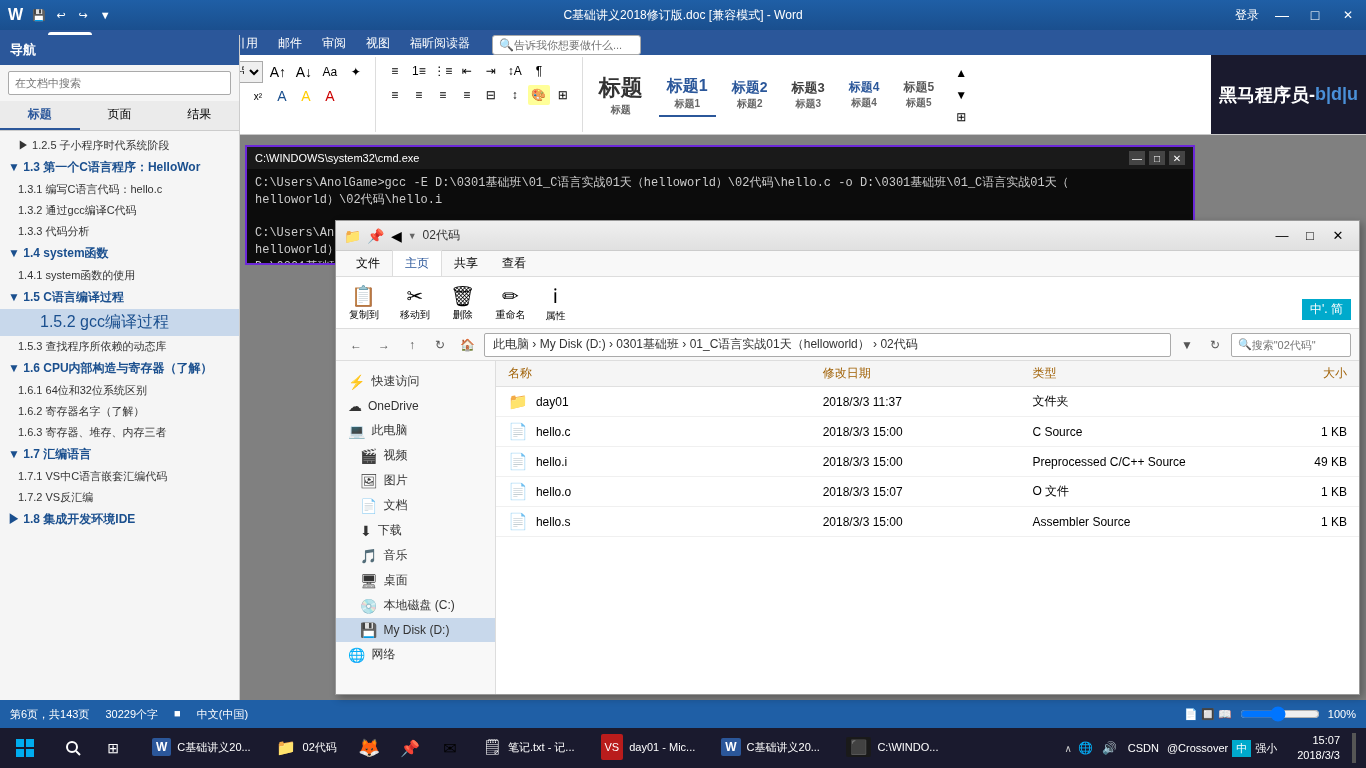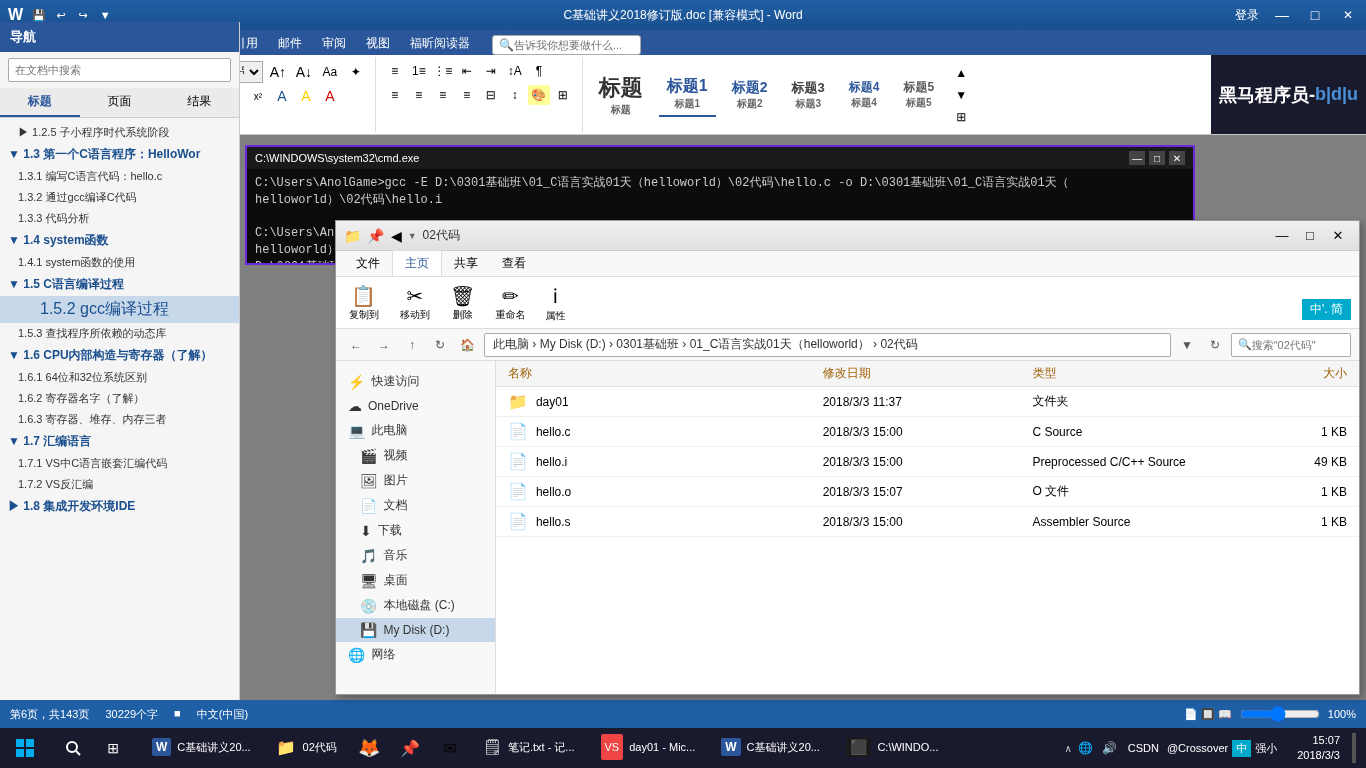--- a/index.html
+++ b/index.html
@@ -41,21 +41,21 @@
     .fmt-btn { width: 22px; height: 20px; display: flex; align-items: center; justify-content: center; border: 1px solid transparent; cursor: pointer; font-size: 12px; border-radius: 2px; }
 
     
     .styles-area { display: flex; align-items: center; gap: 6px; padding: 4px 8px; flex: 1; }
 
     
     .editing-group { display: flex; flex-direction: column; gap: 2px; padding: 4px 8px; }
     .edit-btn { display: flex; align-items: center; gap: 3px; padding: 2px 4px; cursor: pointer; font-size: 11px; }
 
     
-    .nav-panel { position: absolute; top: 22px; left: 0; width: 240px; bottom: 28px; background: #f5f5f5; border-right: 1px solid #ccc; display: flex; flex-direction: column; }
+    .nav-panel { position: absolute; top: 35px; left: 0; width: 240px; bottom: 28px; background: #f5f5f5; border-right: 1px solid #ccc; display: flex; flex-direction: column; }
     .nav-title { background: #2b579a; color: white; padding: 6px 10px; font-size: 13px; font-weight: bold; }
     .nav-search { padding: 6px 8px; }
     .nav-search input { width: 100%; height: 24px; border: 1px solid #aaa; padding: 0 6px; font-size: 11px; border-radius: 2px; }
     .nav-tabs { display: flex; border-bottom: 1px solid #ccc; background: #ebebeb; }
     .nav-tab { flex: 1; text-align: center; padding: 5px 0; font-size: 12px; cursor: pointer; }
     .nav-tab.active { color: #2b579a; border-bottom: 2px solid #2b579a; font-weight: bold; }
     .nav-content { flex: 1; overflow-y: auto; padding: 4px 0; }
     .nav-item { padding: 3px 8px 3px 12px; cursor: pointer; font-size: 12px; color: #333; display: flex; align-items: center; }
     .nav-item.active { background: #c8d8eb; color: #1a4f8e; }
     .nav-item.level1 { font-weight: bold; color: #1a4f8e; padding-left: 8px; }
@@ -588,21 +588,21 @@
     <div class="taskbar-icon">
       <span style="font-size:16px;">✉</span>
     </div>
 
     <div class="taskbar-app">
       <span style="font-size:15px;">🗒</span>
       <span>笔记.txt - 记...</span>
     </div>
 
     <div class="taskbar-app">
-      <span style="background:#ef4444;color:white;font-size:11px;padding:7px 4px;border-radius:2px;">VS</span>
+      <span style="background:#b91c1c;color:white;font-size:11px;padding:7px 4px;border-radius:2px;">VS</span>
       <span>day01 - Mic...</span>
     </div>
 
     <div class="taskbar-app">
       <span style="background:#2b579a;color:white;font-weight:bold;padding:2px 4px;font-size:12px;border-radius:2px;">W</span>
       <span>C基础讲义20...</span>
     </div>
 
     <div class="taskbar-app">
       <span style="background:#1a1a1a;color:white;font-size:14px;padding:2px 4px;border-radius:2px;">⬛</span>

